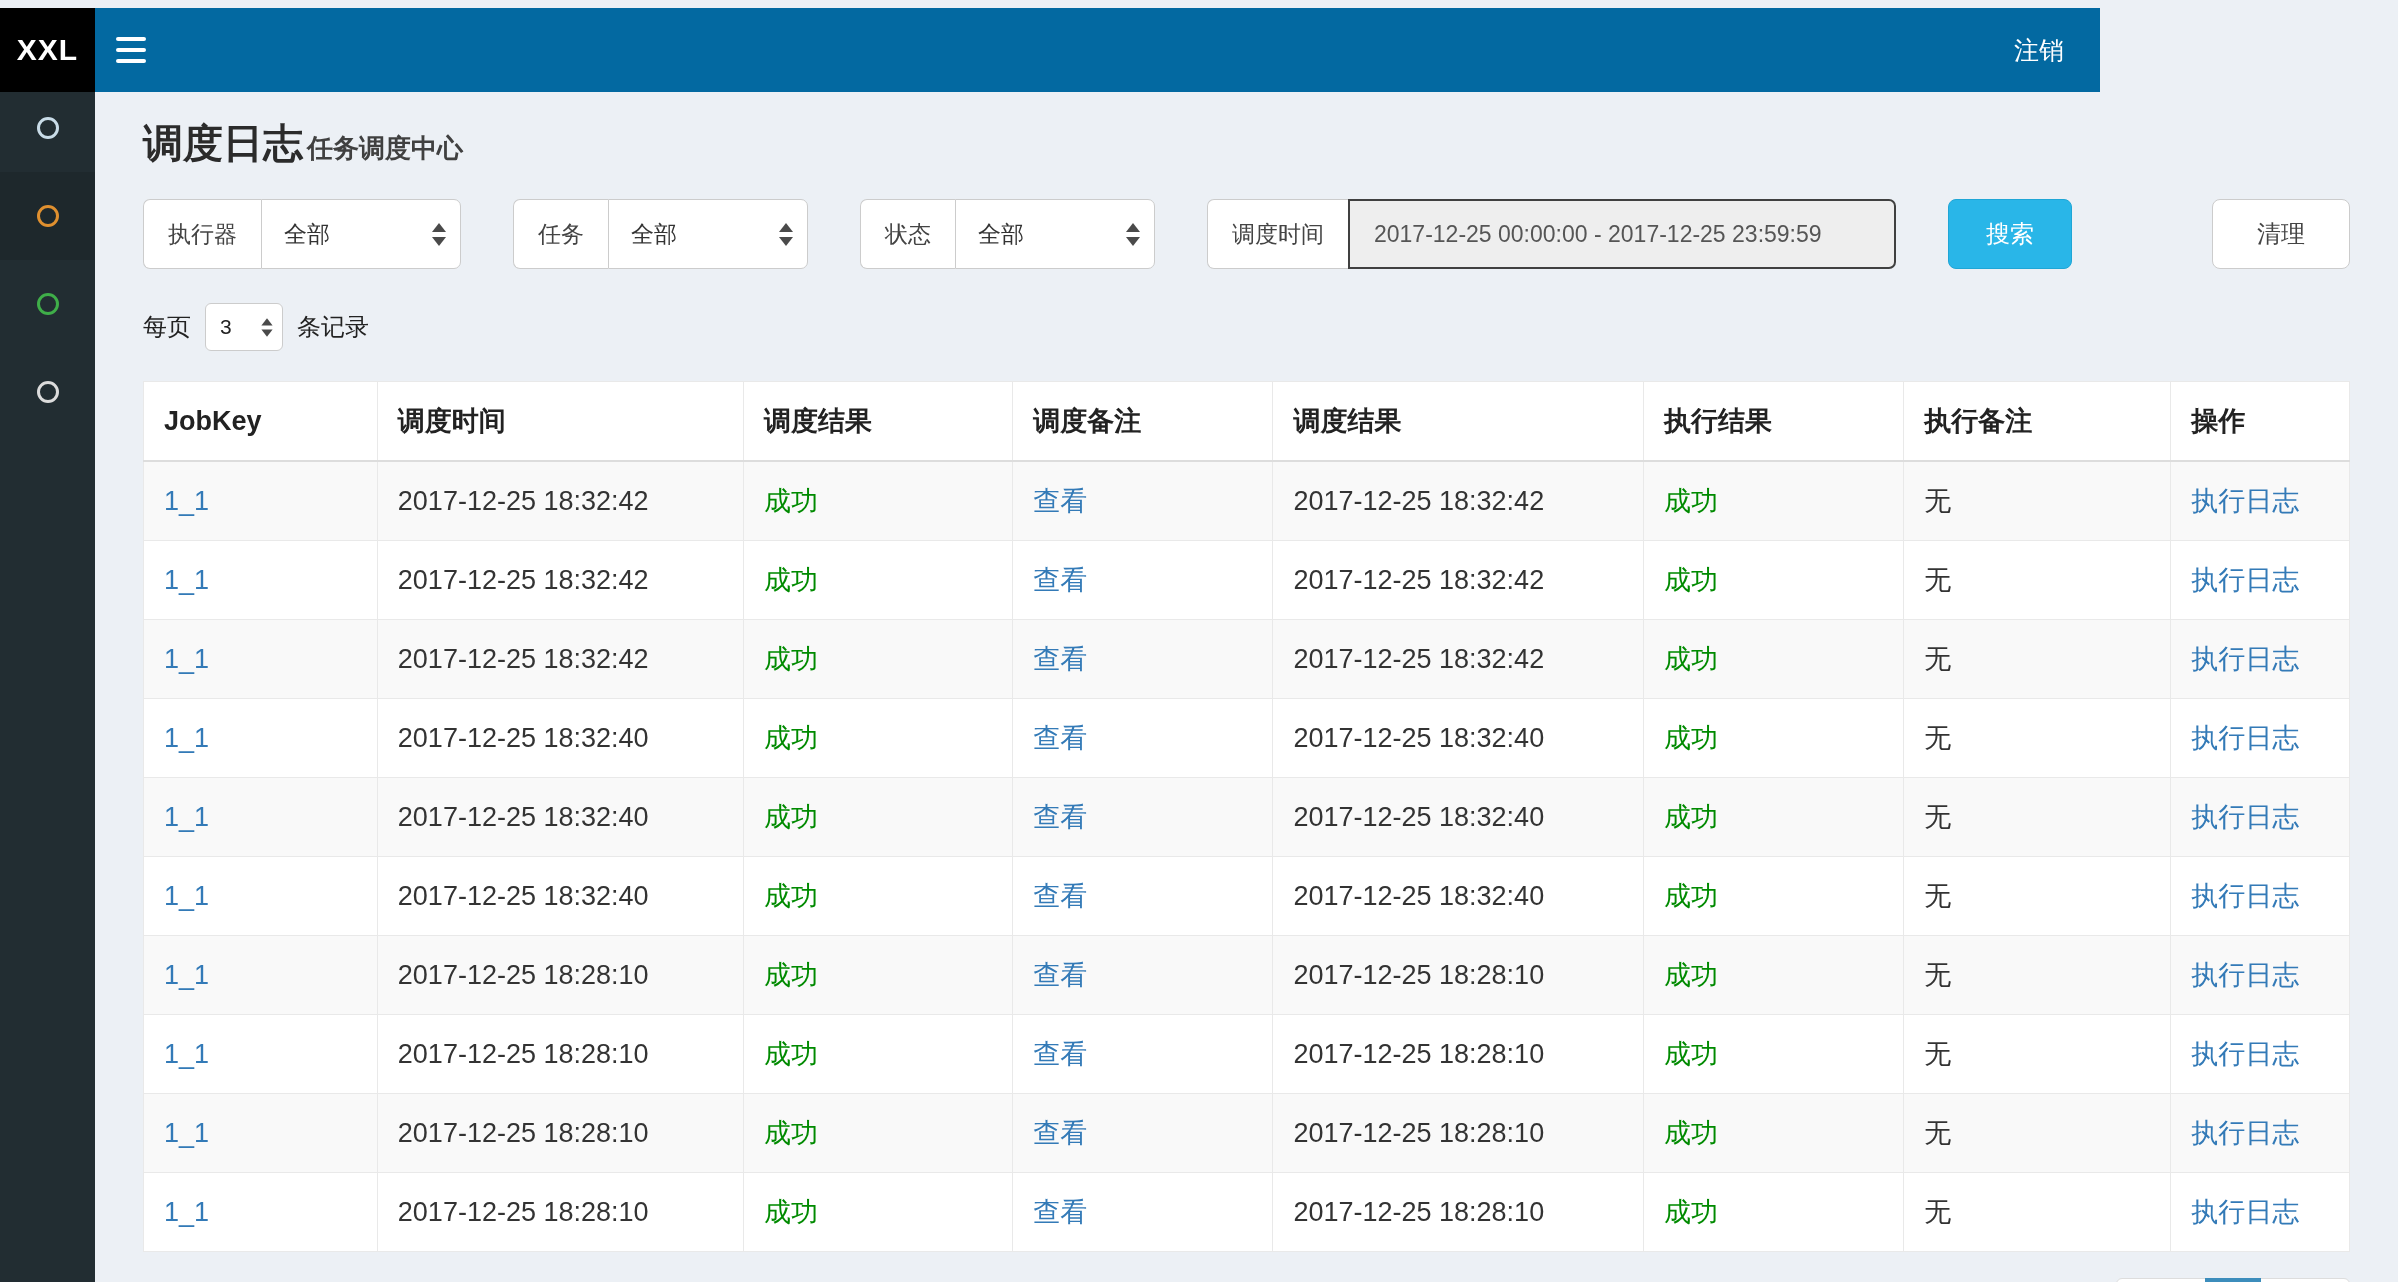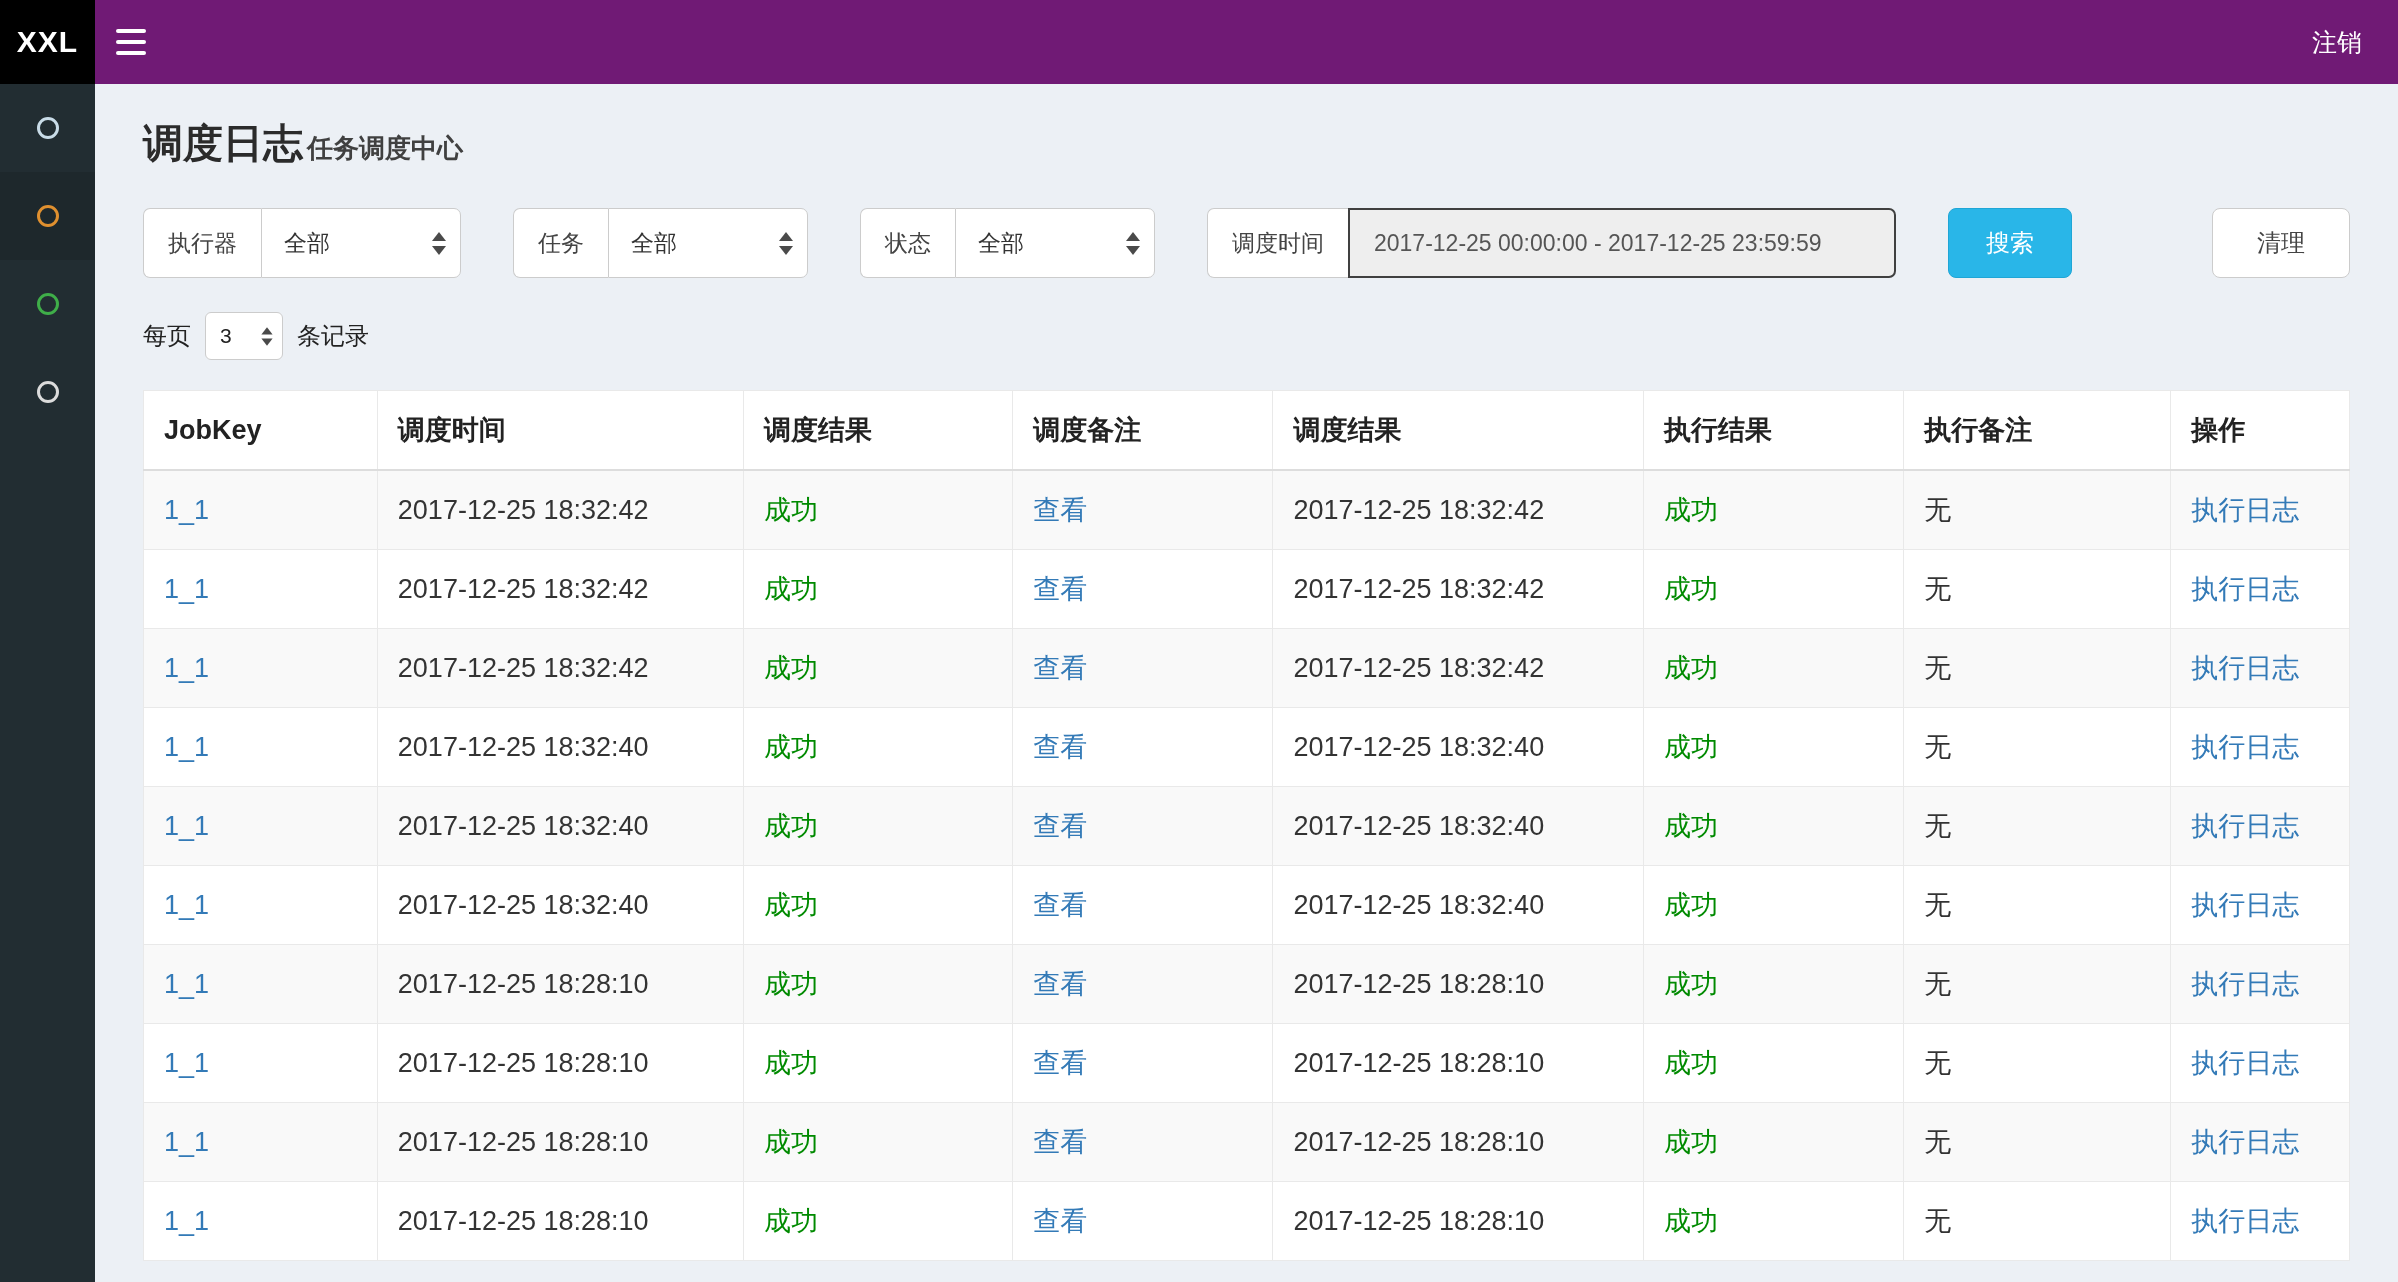--- a/index.html
+++ b/index.html
@@ -1,20 +1,20 @@
 <!DOCTYPE html>
 <html><head>
 <meta charset="utf-8">
 <style>
   * { margin:0; padding:0; box-sizing:border-box; }
   html,body { width:2398px; height:1282px; overflow:hidden;
     font-family:"Liberation Sans","DejaVu Sans",sans-serif; background:#ecf0f5; color:#333; }
 
   
-  .navbar { position:absolute; top:0; left:0; width:2398px; height:84px; background:#701a75; z-index:10; display:flex; align-items:stretch; }
+  .navbar { position:absolute; top:8px; left:0; width:2100px; height:84px; background:#0369a1; z-index:10; display:flex; align-items:stretch; }
   .logo { width:95px; height:84px; background:#000; color:#fff; font-weight:bold; font-size:30px;
     display:flex; align-items:center; justify-content:center; letter-spacing:1px; }
   .hamburger-btn { width:72px; display:flex; align-items:center; justify-content:center; cursor:pointer; }
   .hamburger { display:flex; flex-direction:column; gap:7px; }
   .hamburger span { display:block; width:30px; height:4px; background:#fff; border-radius:2px; }
   .navbar-spacer { flex:1; }
   .logout { display:flex; align-items:center; padding:0 36px; color:#fff; font-size:25px; cursor:pointer; }
 
   
   .sidebar { position:absolute; top:84px; left:0; bottom:0; width:95px; background:#222d32; }
@@ -26,21 +26,21 @@
   .ring.c3 { border-color:#3fae49; }
   .ring.c4 { border-color:#dcdcdc; }
 
   
   .content { position:absolute; top:84px; left:95px; right:0; bottom:0; padding:26px 48px 0 48px; }
   .content-header { padding:6px 0 10px 0; }
   .content-header h1 { font-size:40px; font-weight:700; color:#2b2b2b; display:flex; align-items:baseline; gap:4px; }
   .content-header small { font-size:26px; font-weight:700; color:#404040;text-align:right; }
 
   
-  .filter-row { margin-top:27px; display:flex; align-items:center; }
+  .filter-row { margin-top:18px; display:flex; align-items:center; }
   .input-group { display:flex; align-items:stretch; height:70px; }
   .ig-addon { display:flex; align-items:center; padding:0 24px; background:#fff; border:1px solid #ccc;
     border-right:none; border-radius:7px 0 0 7px; font-size:23px; color:#444; white-space:nowrap; }
   .ig-select { display:flex; align-items:center; justify-content:space-between; background:#fff;
     border:1px solid #ccc; border-radius:0 7px 7px 0; padding:0 14px 0 22px; min-width:200px; font-size:23px; color:#333; cursor:pointer; }
   .arrows { display:flex; flex-direction:column; gap:5px; margin-left:26px; }
   .arrow-up { width:0; height:0; border-left:7px solid transparent; border-right:7px solid transparent; border-bottom:9px solid #4a4a4a; }
   .arrow-down { width:0; height:0; border-left:7px solid transparent; border-right:7px solid transparent; border-top:9px solid #4a4a4a; }
   .ig-input-readonly { display:flex; align-items:center; background:#eee; border:2px solid #404040;
     border-radius:0 7px 7px 0; padding:0 24px; width:548px; font-size:23px; color:#555; white-space:nowrap; }

